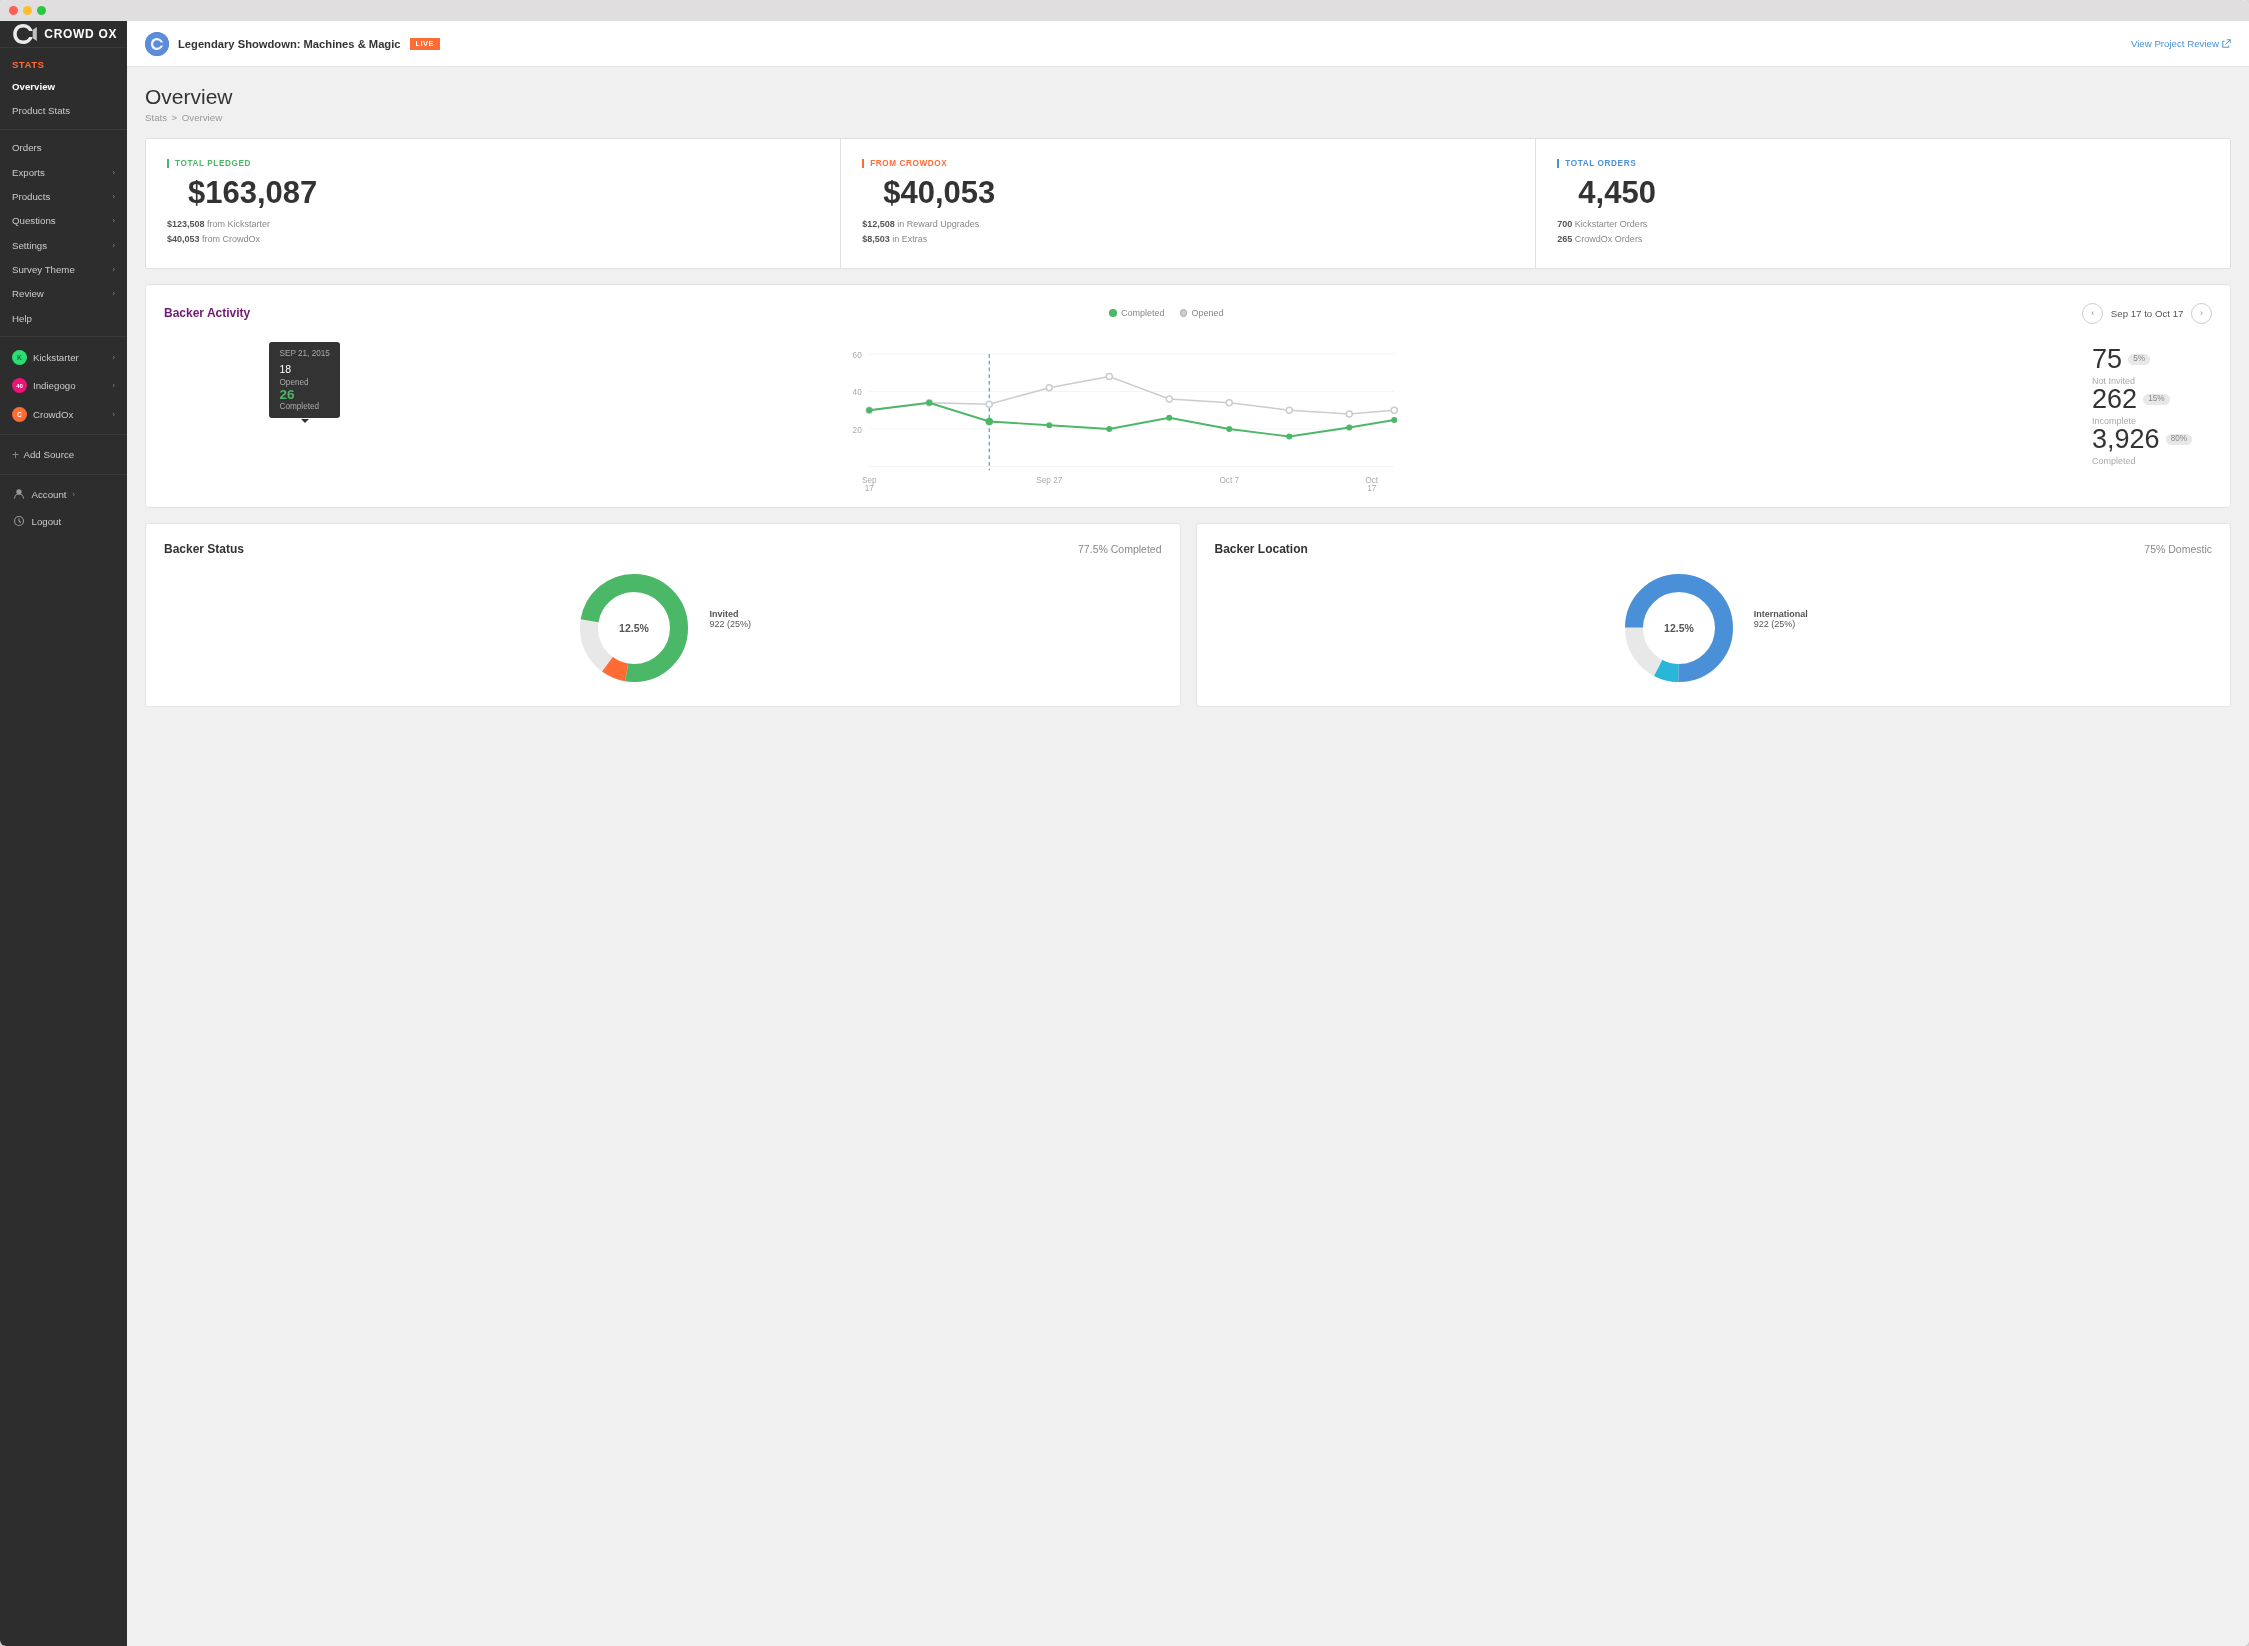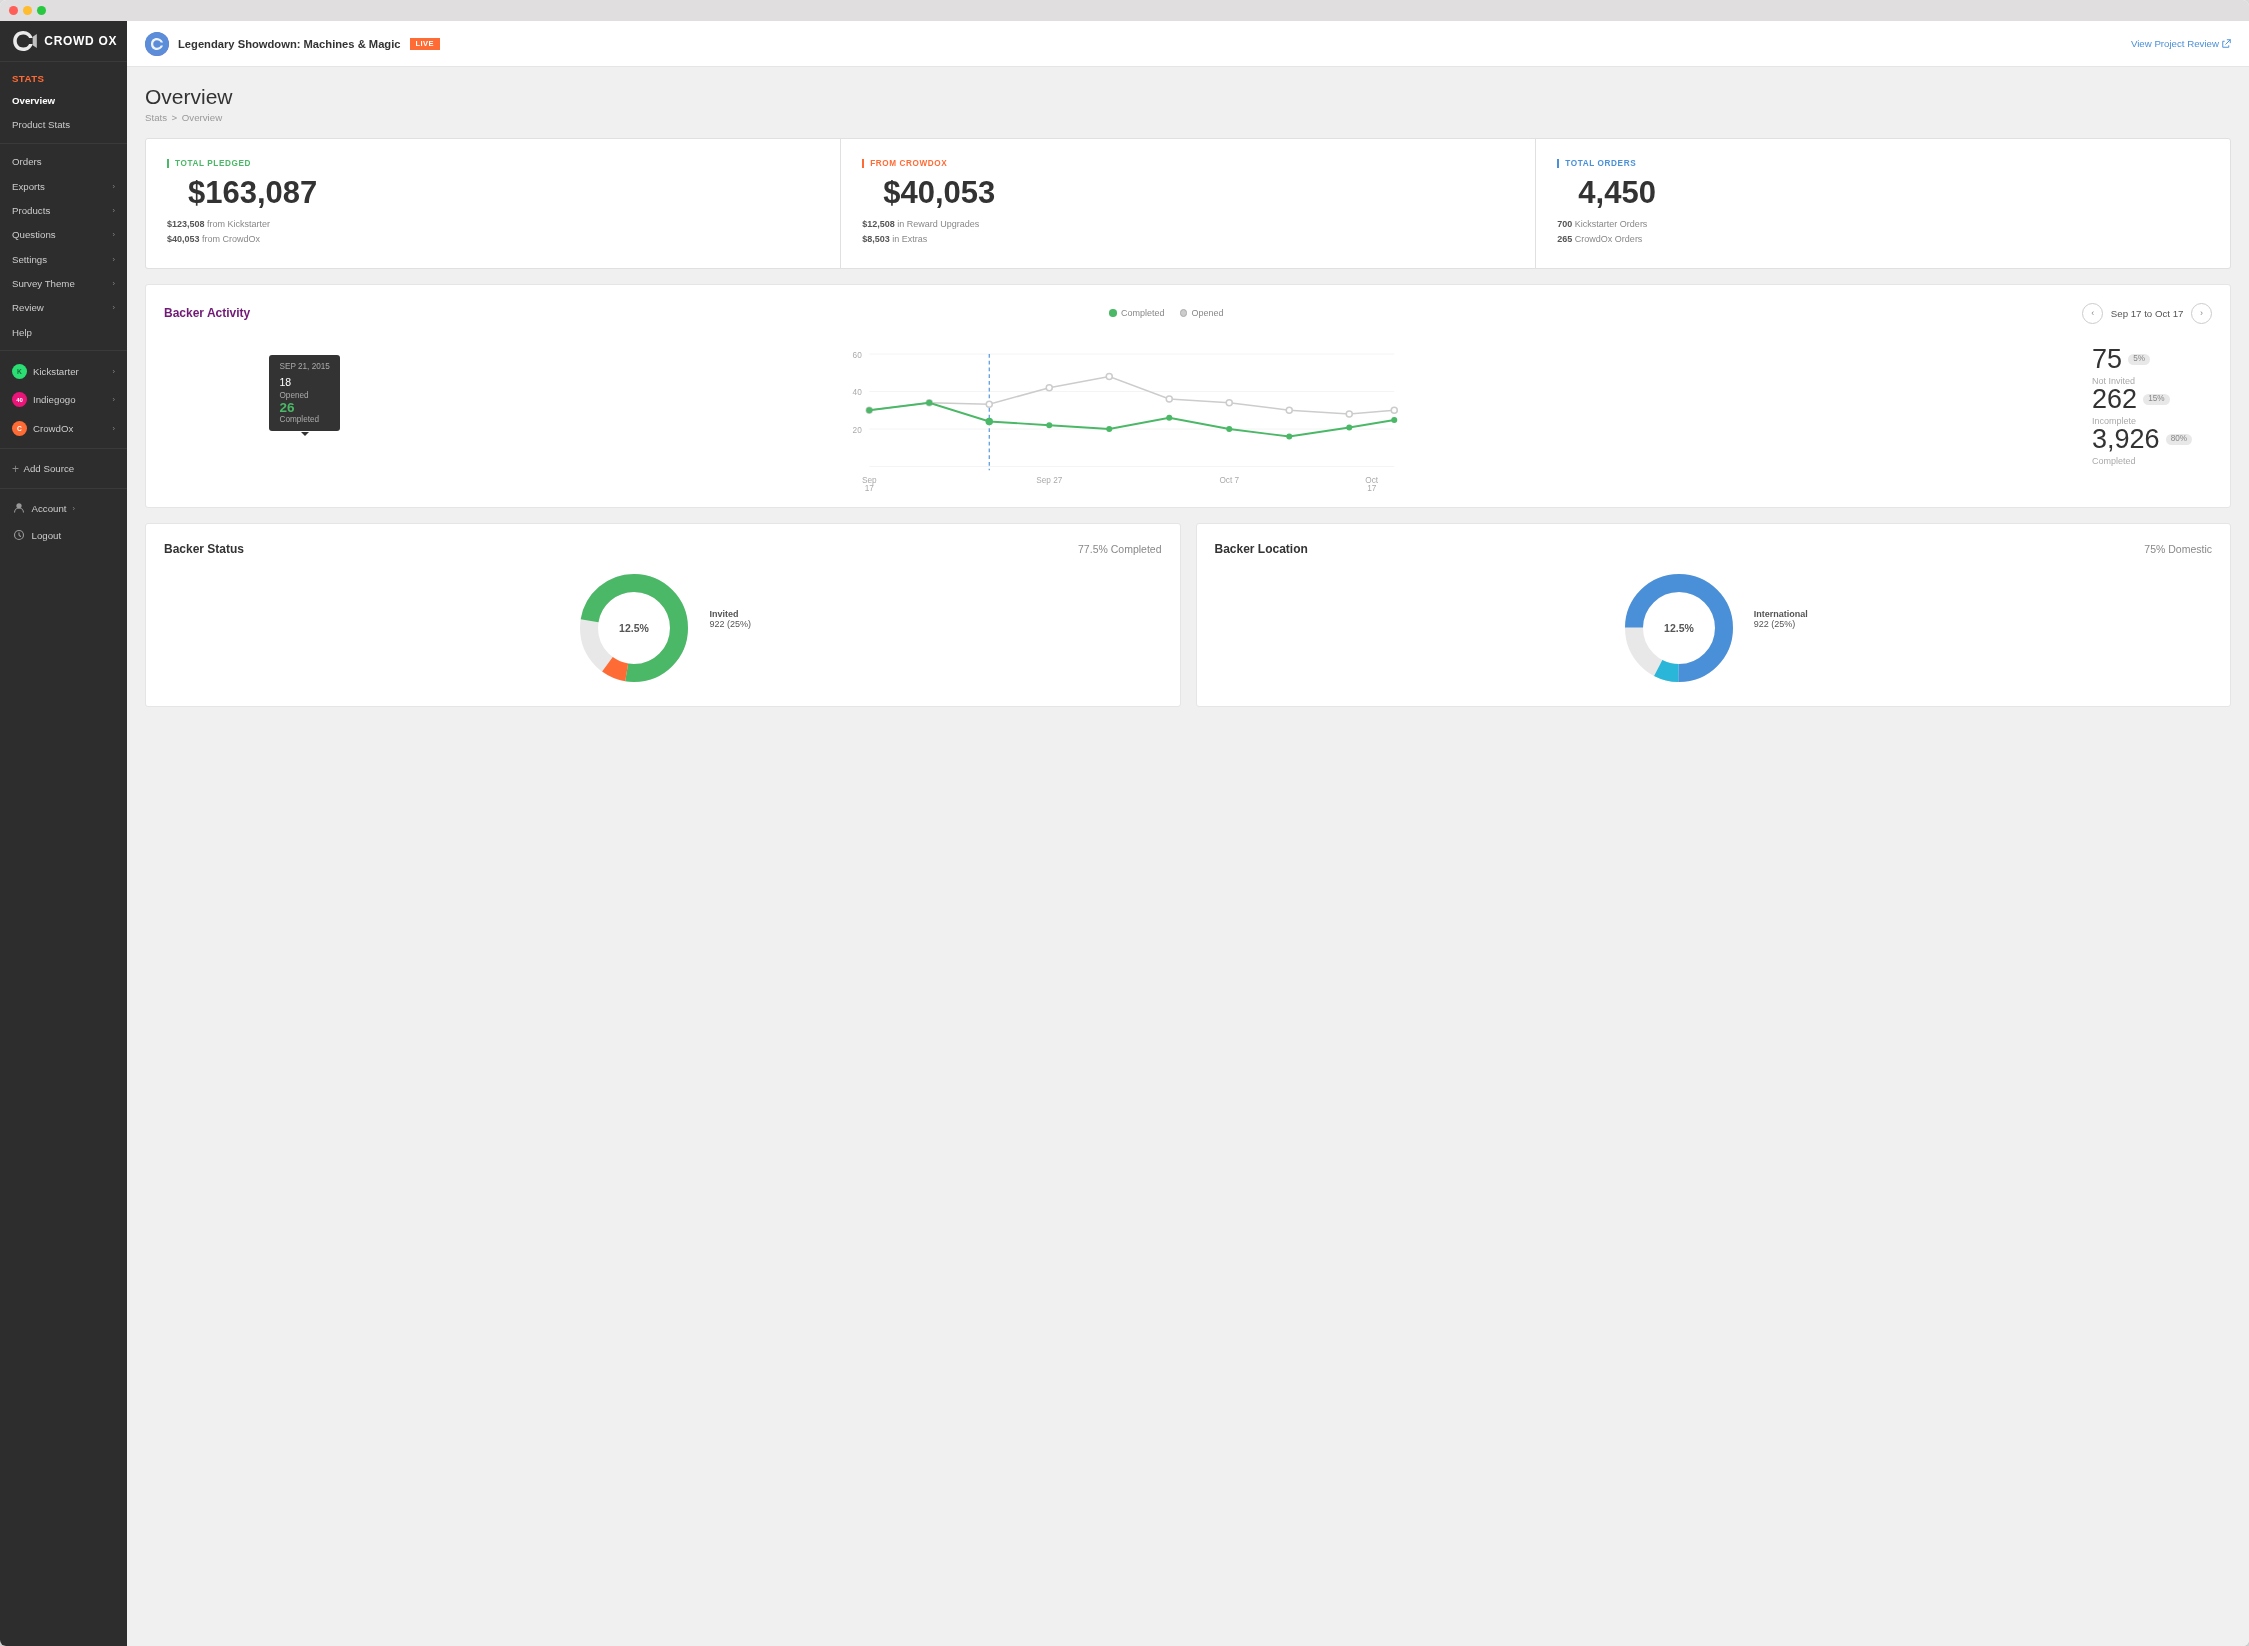--- a/index.html
+++ b/index.html
@@ -10,21 +10,21 @@
     .titlebar { background: #e0dede; height: 21px; display: flex; align-items: center; padding: 0 9px; gap: 5.2px; flex-shrink: 0; }
     .titlebar-btn { width: 9px; height: 9px; border-radius: 50%; }
     .btn-close { background: #ff5f57; }
     .btn-min { background: #febc2e; }
     .btn-max { background: #28c840; }
 
     .app { display: flex; flex: 1; overflow: hidden; }
 
     
     .sidebar { width: 127px; background: #2d2d2d; flex-shrink: 0; display: flex; flex-direction: column; overflow-y: auto; }
-    .logo-area { padding: 7px; display: flex; align-items: flex-end; justify-content: center; border-bottom: 0.7px solid #3a3a3a; }
+    .logo-area { padding: 0; display: flex; align-items: flex-end; justify-content: center; border-bottom: 0.7px solid #3a3a3a; }
     .logo-text { color: #fff; font-size: 12px; font-weight: 700; letter-spacing: 0.7px; display: flex; align-items: center; gap: 4.5px; }
     .logo-icon { width: 30px; height: 26px; }
 
     .sidebar-section-label { color: #ff6b35; font-size: 9.7px; font-weight: 700; padding: 10.5px 12px 4.5px; text-transform: uppercase; letter-spacing: 0.4px; }
 
     .sidebar-item { display: flex; align-items: center; justify-content: space-between; padding: 6.7px 12px; color: #ccc; font-size: 9.7px; cursor: pointer; transition: background 0.15s; }
     .sidebar-item { position: relative; }
     .sidebar-item.overview-active { color: #fff; font-weight: 700; }
     .sidebar-chevron { color: #888; font-size: 7.5px; }
 
@@ -85,21 +85,21 @@
 
     .chart-area { display: flex; gap: 15px; }
     .chart-svg-wrap { flex: 1; position: relative; height: 150px; }
     .chart-stats-right { width: 120px; display: flex; flex-direction: column; padding-top: 7.5px; }
     .chart-stat-item { }
     .chart-stat-value { font-size: 27px; font-weight: 300; color: #333; display: flex; align-items: center; gap: 6px; line-height: 1; }
     .chart-stat-badge { background: #e8e8e8; color: #888; font-size: 8.2px; padding: 1.5px 5.2px; border-radius: 7.5px; }
     .chart-stat-label { font-size: 9px; color: #aaa; margin-top: 3px; }
 
     
-    .chart-tooltip { position: absolute; background: #333; color: #fff; border-radius: 3px; padding: 7.5px 10.5px; font-size: 9px; top: 16px; left: 105px; z-index: 10; min-width: 67px; }
+    .chart-tooltip { position: absolute; background: #333; color: #fff; border-radius: 3px; padding: 7.5px 10.5px; font-size: 9px; top: 3px; left: 105px; z-index: 10; min-width: 67px; }
     .tooltip-date { font-size: 8.2px; color: #aaa; margin-bottom: 4.5px; }
     .tooltip-opened { color: #fff; margin-bottom: 3px; font-size: 10.5px; }
     .tooltip-completed { color: #4ab866; font-size: 13.5px; font-weight: 700; }
     .tooltip-label { font-size: 8.2px; color: #aaa; }
     .tooltip-arrow { position: absolute; bottom: -4.5px; left: 50%; transform: translateX(-50%); width: 0; height: 0; border-left: 4.5px solid transparent; border-right: 4.5px solid transparent; border-top: 4.5px solid #333; }
 
     
     .bottom-charts { display: grid; grid-template-columns: 1fr 1fr; gap: 15px; }
     .bottom-card { background: #fff; border-radius: 3px; padding: 18px; border: 0.7px solid #e5e5e5; min-height: 165px; }
     .bottom-card-header { display: flex; justify-content: space-between; align-items: center; margin-bottom: 12px; }

